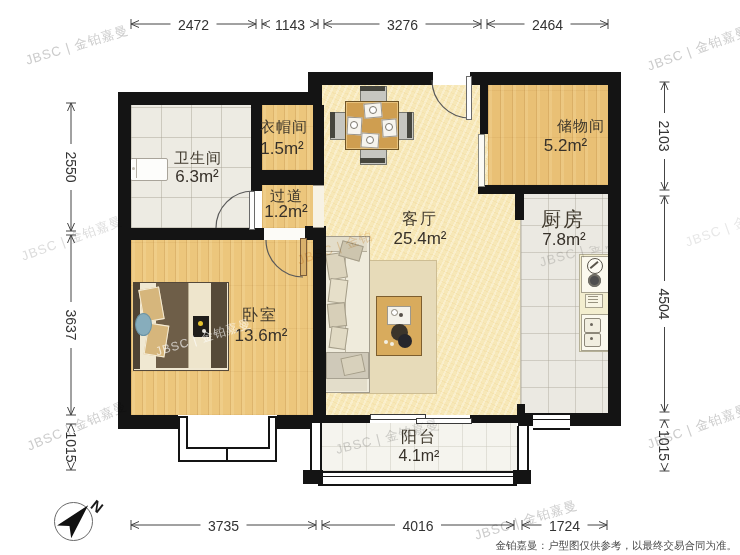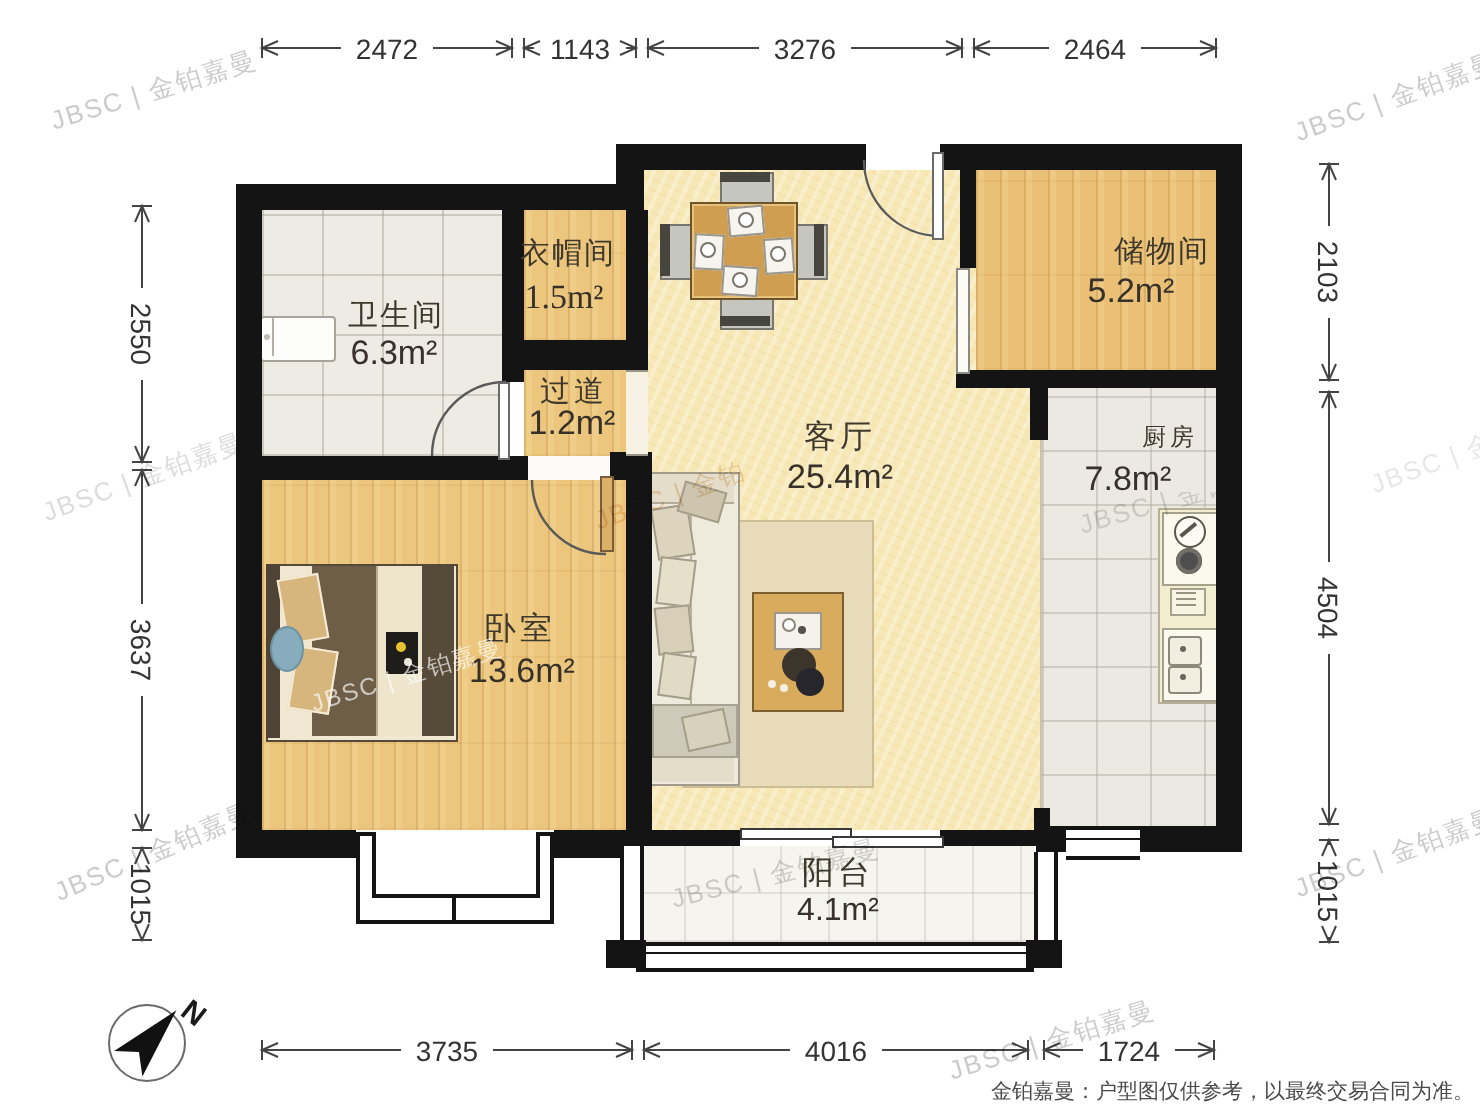--- a/index.html
+++ b/index.html
@@ -340,29 +340,29 @@
   <path d="M661.0,463 L664.5,471 L668.0,463" fill="none"></path>
   <line x1="664.5" y1="420" x2="664.5" y2="422.5"></line>
   <line x1="664.5" y1="468.5" x2="664.5" y2="471"></line>
   <text x="664.5" y="445.5" text-anchor="middle" transform="rotate(90 664.5 445.5)" dy="5.5" stroke="none">1015</text>
 </svg>
 
 <div class="lbl" style="left:198px;top:158px;">卫生间</div>
 <div class="area" style="left:197px;top:177px;">6.3m²</div>
 
 <div class="lbl" style="left:284px;top:127px;">衣帽间</div>
-<div class="area" style="left:282px;top:149px;font-family:Liberation Serif, serif;">1.5m²</div>
+<div class="area" style="left:282px;top:149px;">1.5m²</div>
 
 <div class="lbl" style="left:287px;top:196px;letter-spacing:2px;">过道</div>
 <div class="area" style="left:286px;top:212px;">1.2m²</div>
 
 <div class="lbl" style="left:548px;top:126px;margin-left:33px;">储物间</div>
 <div class="area" style="left:548px;top:146px;padding-left:35px;">5.2m²</div>
 
-<div class="lbl" style="left:585px;top:219px;font-size:12px;letter-spacing:2px;">厨房</div>
+<div class="lbl" style="left:563px;top:219px;font-size:20px;letter-spacing:2px;">厨房</div>
 <div class="area" style="left:564px;top:240px;">7.8m²</div>
 
 <div class="lbl" style="left:420px;top:219px;font-size:16px;letter-spacing:2px;">客厅</div>
 <div class="area" style="left:420px;top:239px;font-size:17px;">25.4m²</div>
 
 <div class="lbl" style="left:260px;top:315px;font-size:16px;letter-spacing:2px;">卧室</div>
 <div class="area" style="left:261px;top:336px;font-size:17px;">13.6m²</div>
 
 <div class="lbl" style="left:419px;top:437px;font-size:16px;letter-spacing:2px;">阳台</div>
 <div class="area" style="left:419px;top:456px;font-size:16px;">4.1m²</div>

